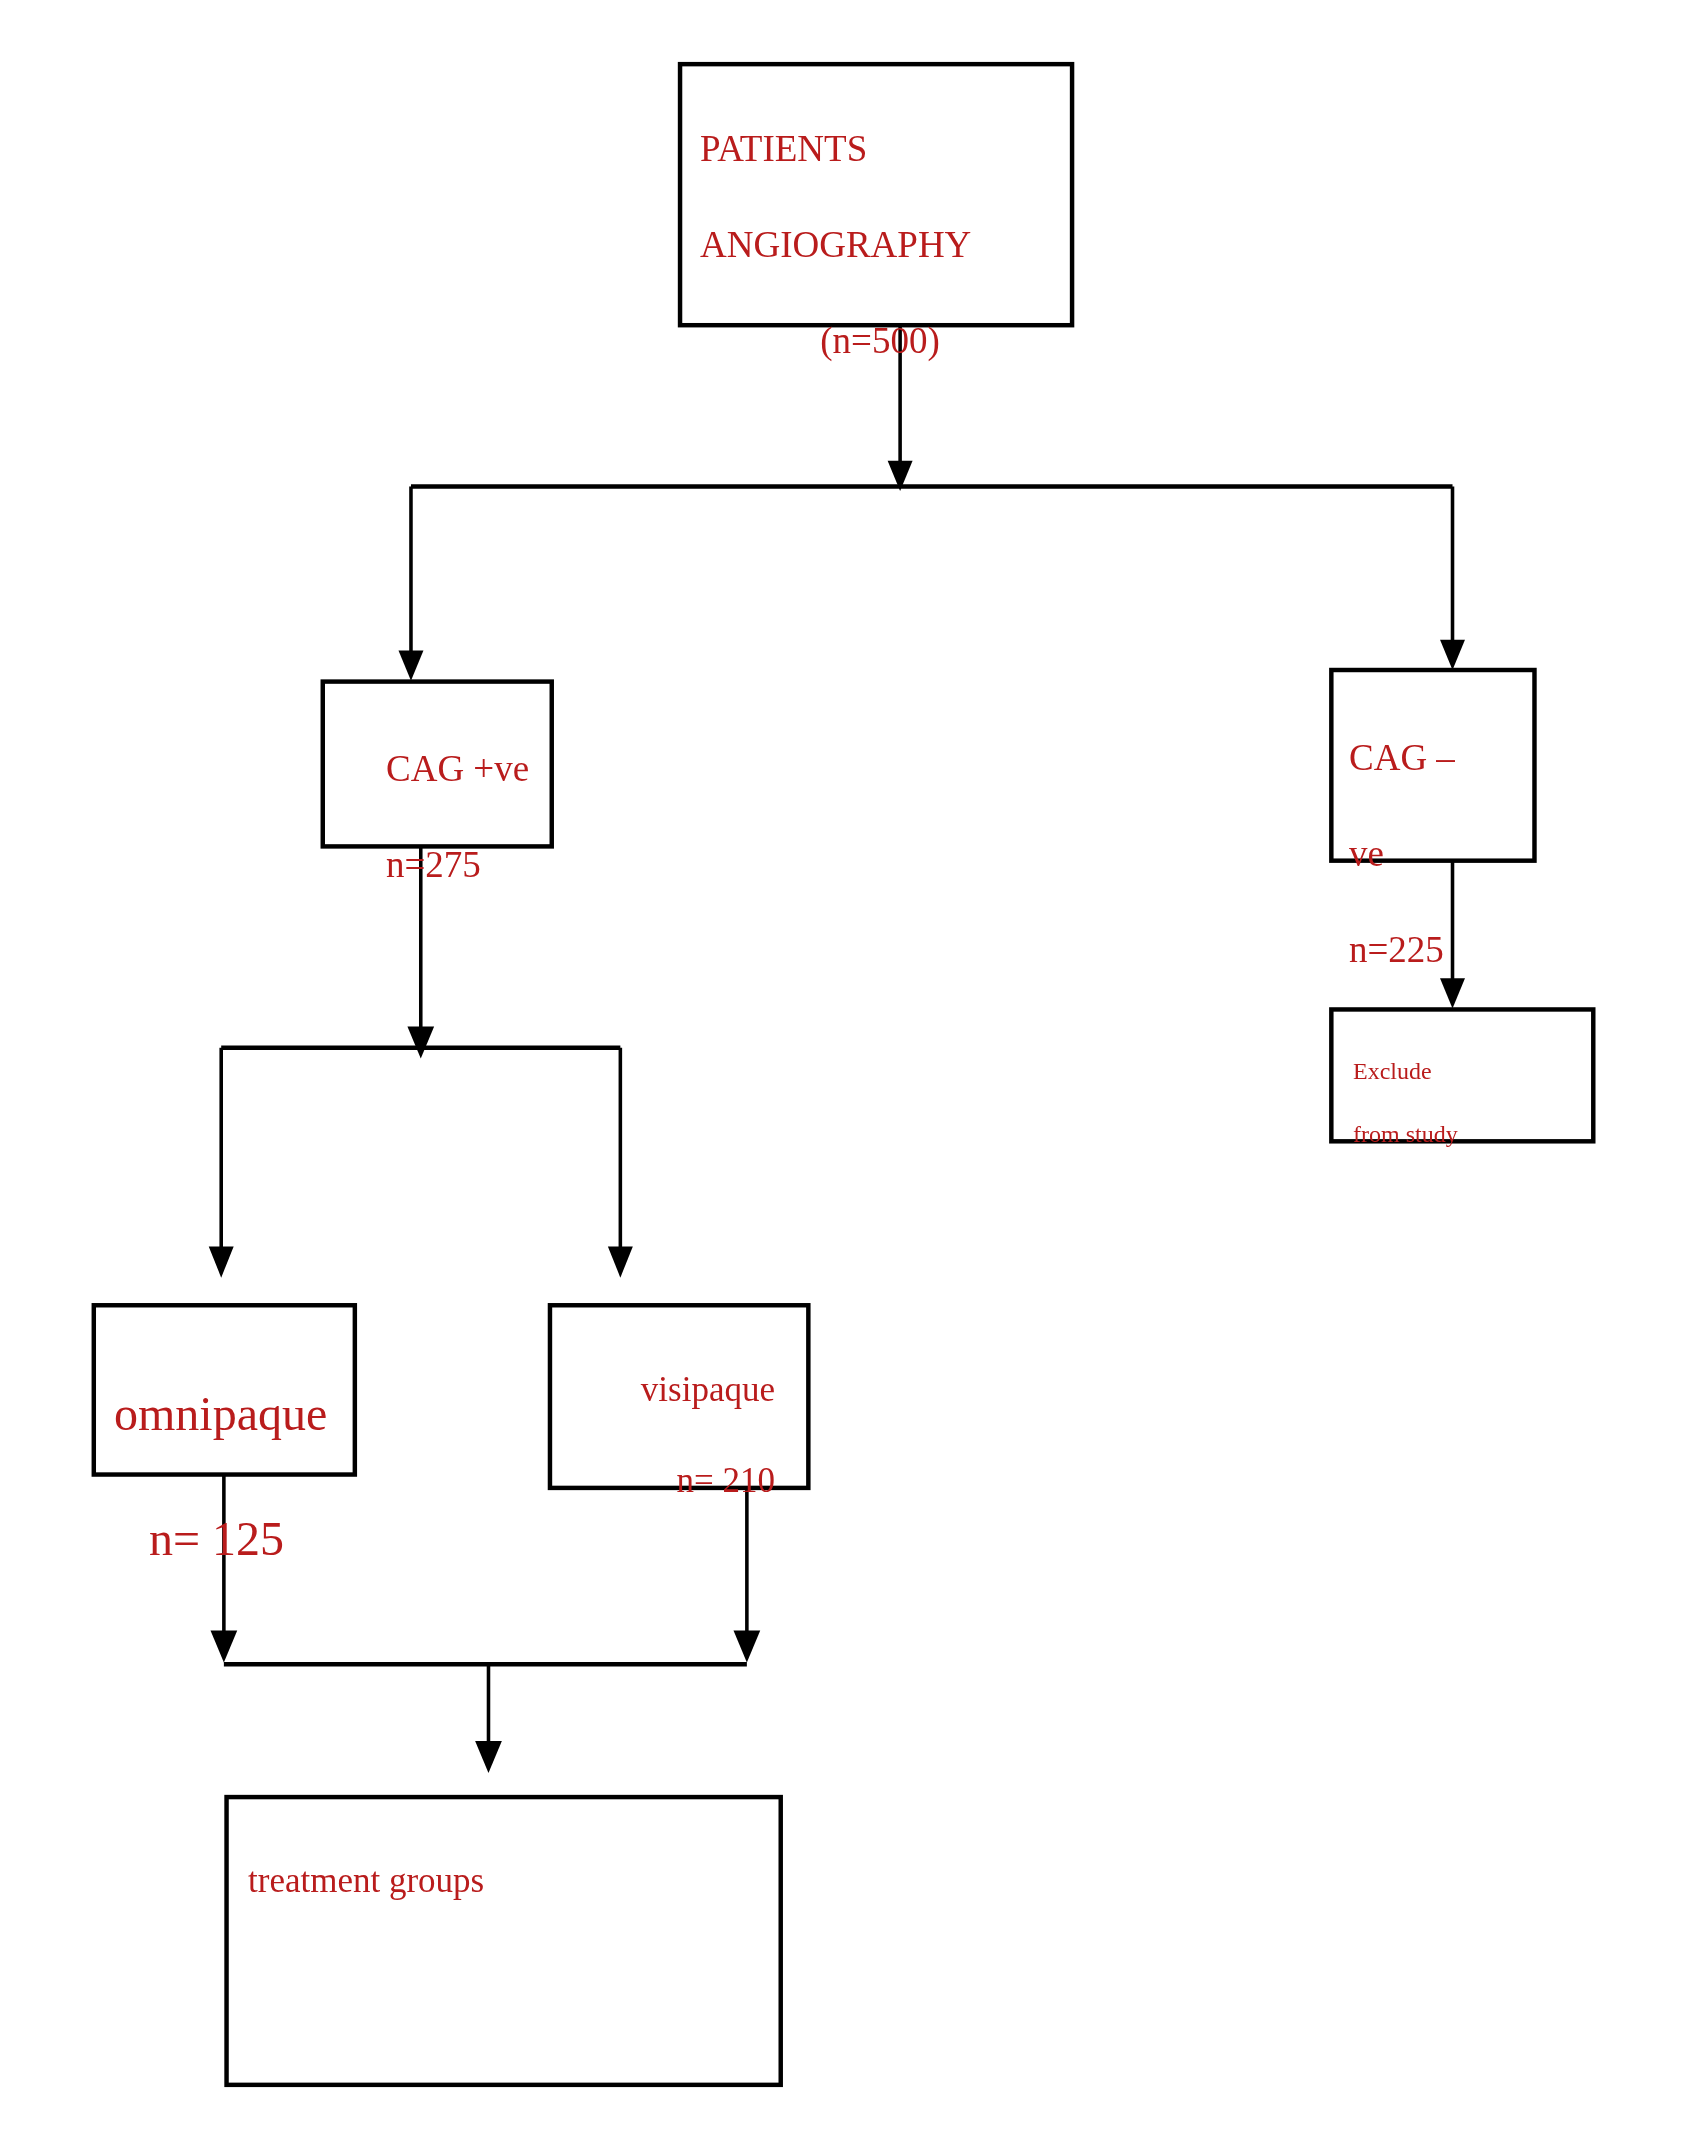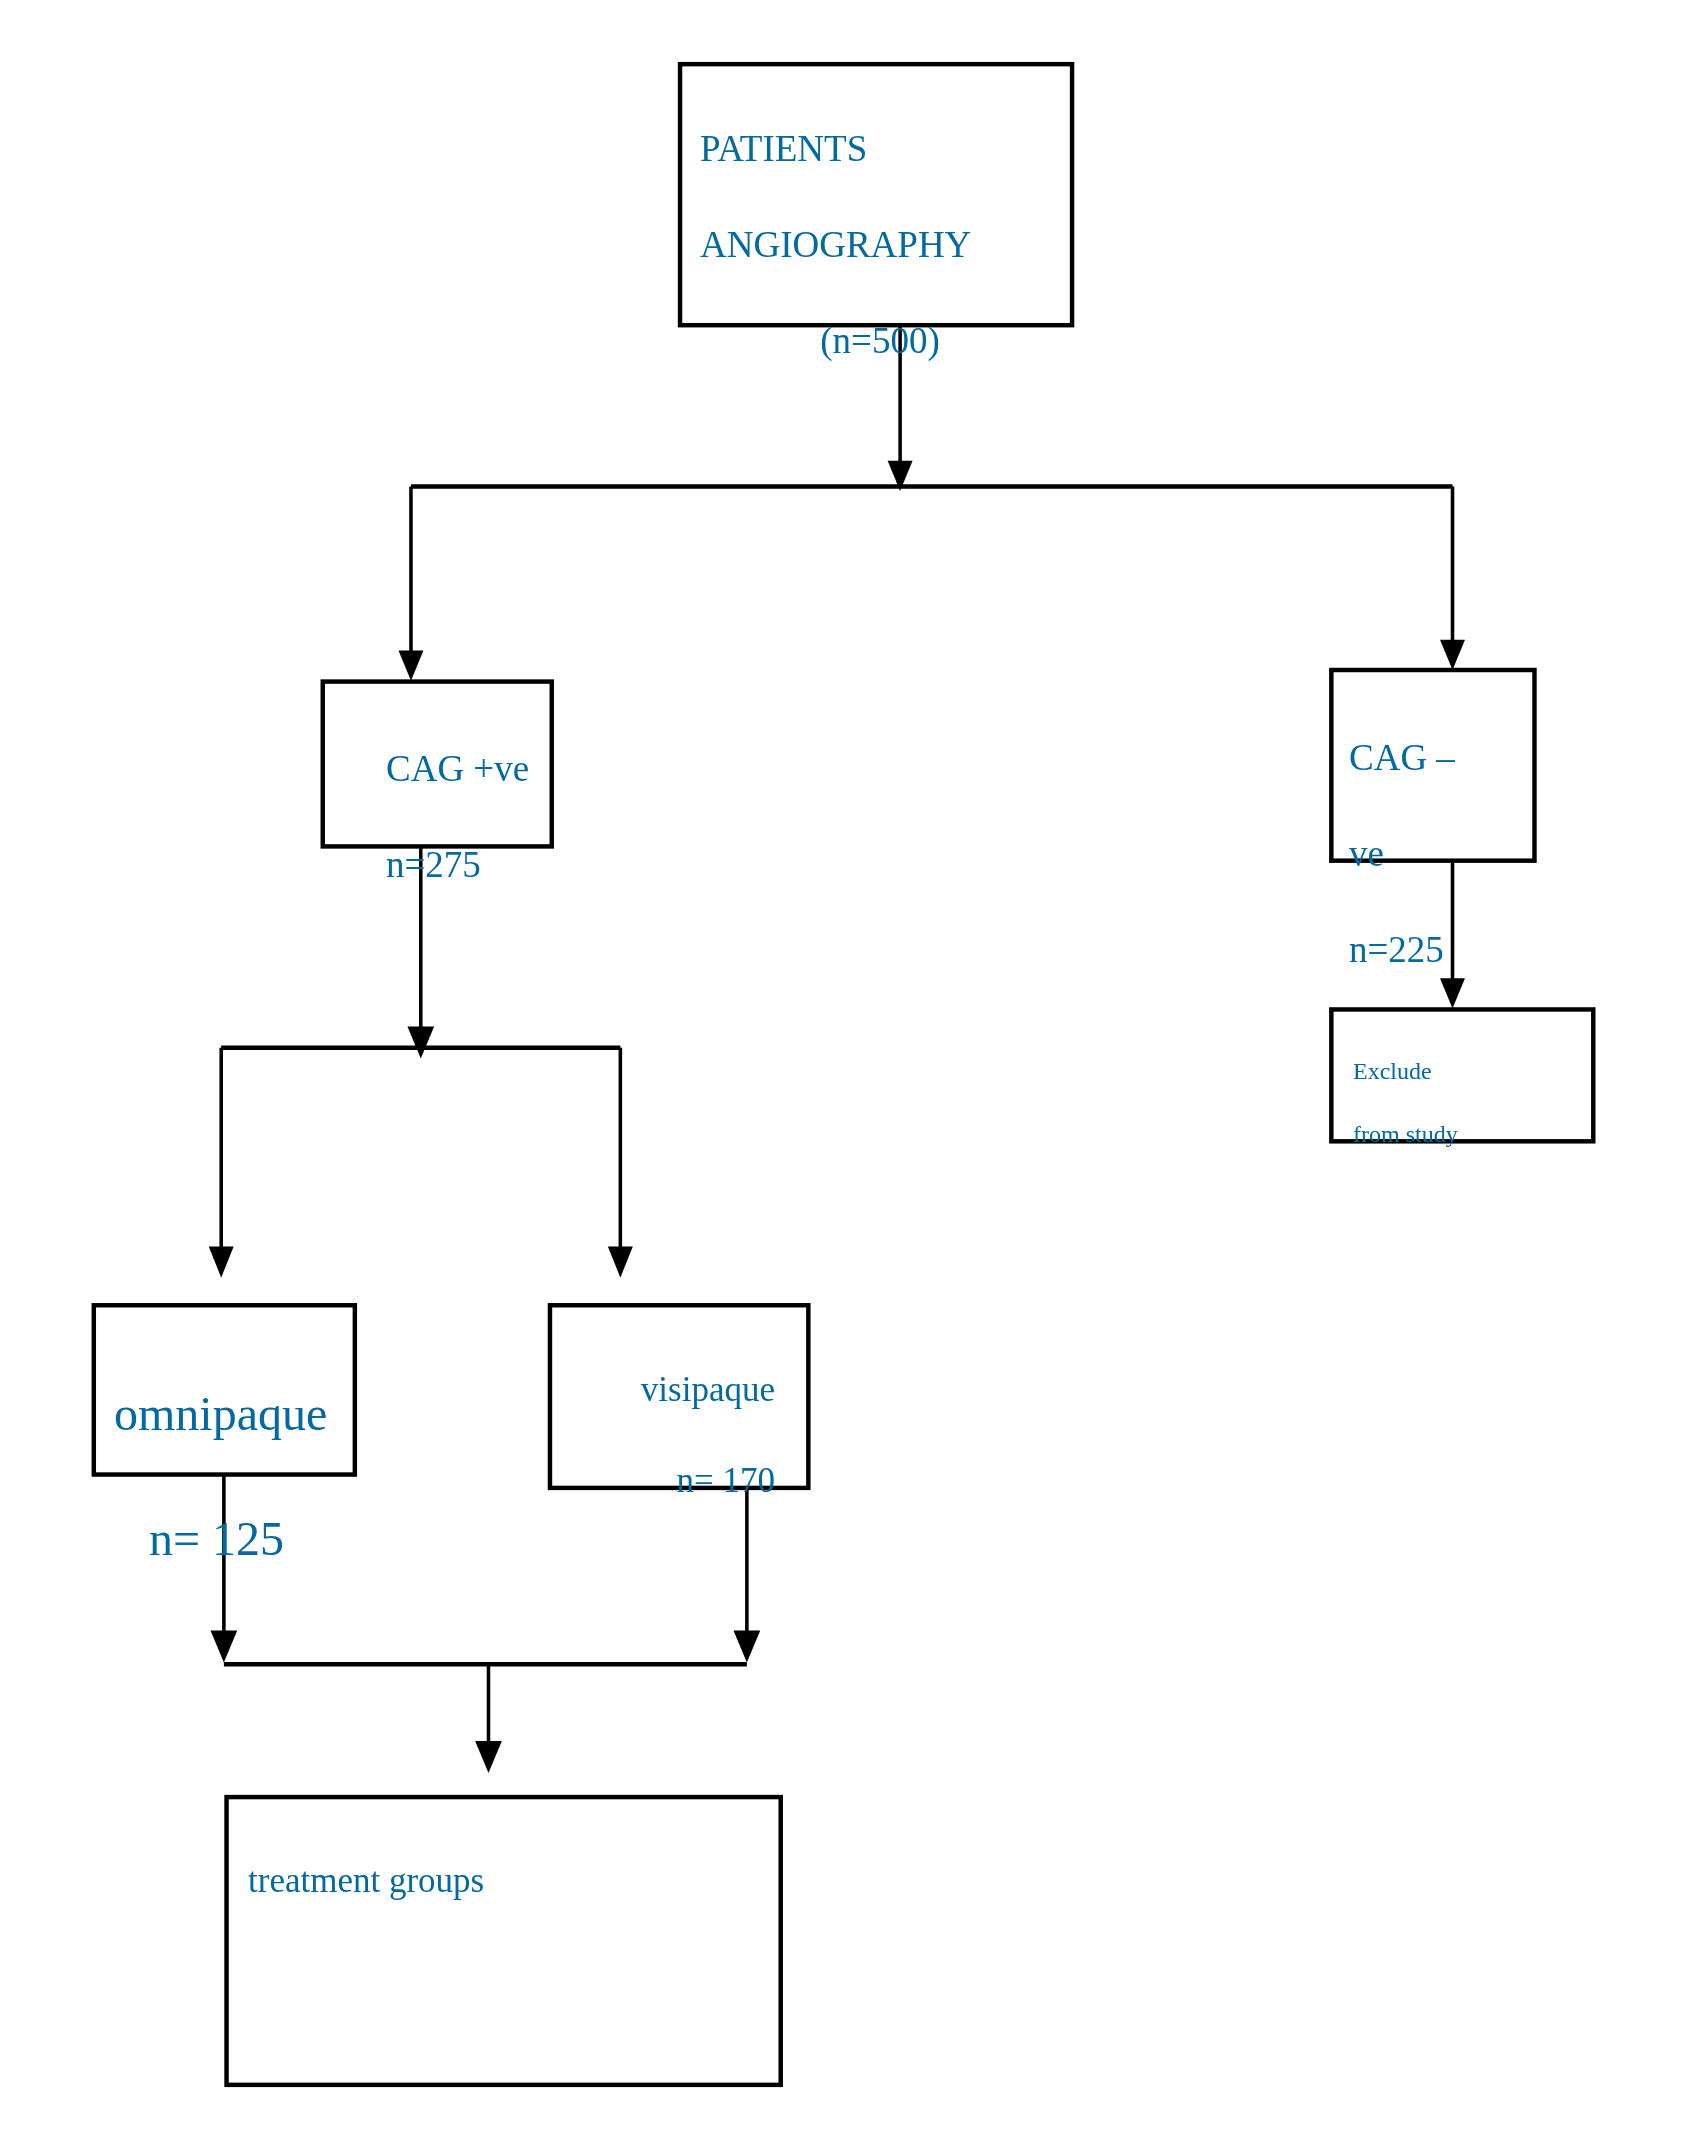--- a/index.html
+++ b/index.html
@@ -42,21 +42,21 @@
     stroke-width: 4;
     fill: none;
   }
   .arrow-head {
     fill: #000000;
     stroke: none;
   }
   .node-text {
     position: absolute;
     font-family: "Liberation Serif", "DejaVu Serif", serif;
-    color: #0369a1;
+    color: #b91c1c;
     line-height: 1.30;
     white-space: pre-line;
     pointer-events: none;
   }
   .t-root {
     left: 700px;
     top: 77px;
     width: 360px;
     font-size: 37px;
   }
@@ -195,21 +195,21 @@
     <span class="t-line">from study</span>
   </div>
 
   <div class="node-text t-omni">
     <span class="t-line">omnipaque</span>
     <span class="t-line">n= 125</span>
   </div>
 
   <div class="node-text t-visi">
     <span class="t-line">visipaque</span>
-    <span class="t-line">n= 170</span>
+    <span class="t-line">n= 210</span>
   </div>
 
   <div class="node-text t-random">
     <span class="t-line">treatment groups</span>
   </div>
 
 </div>
 
 
 </body></html>

